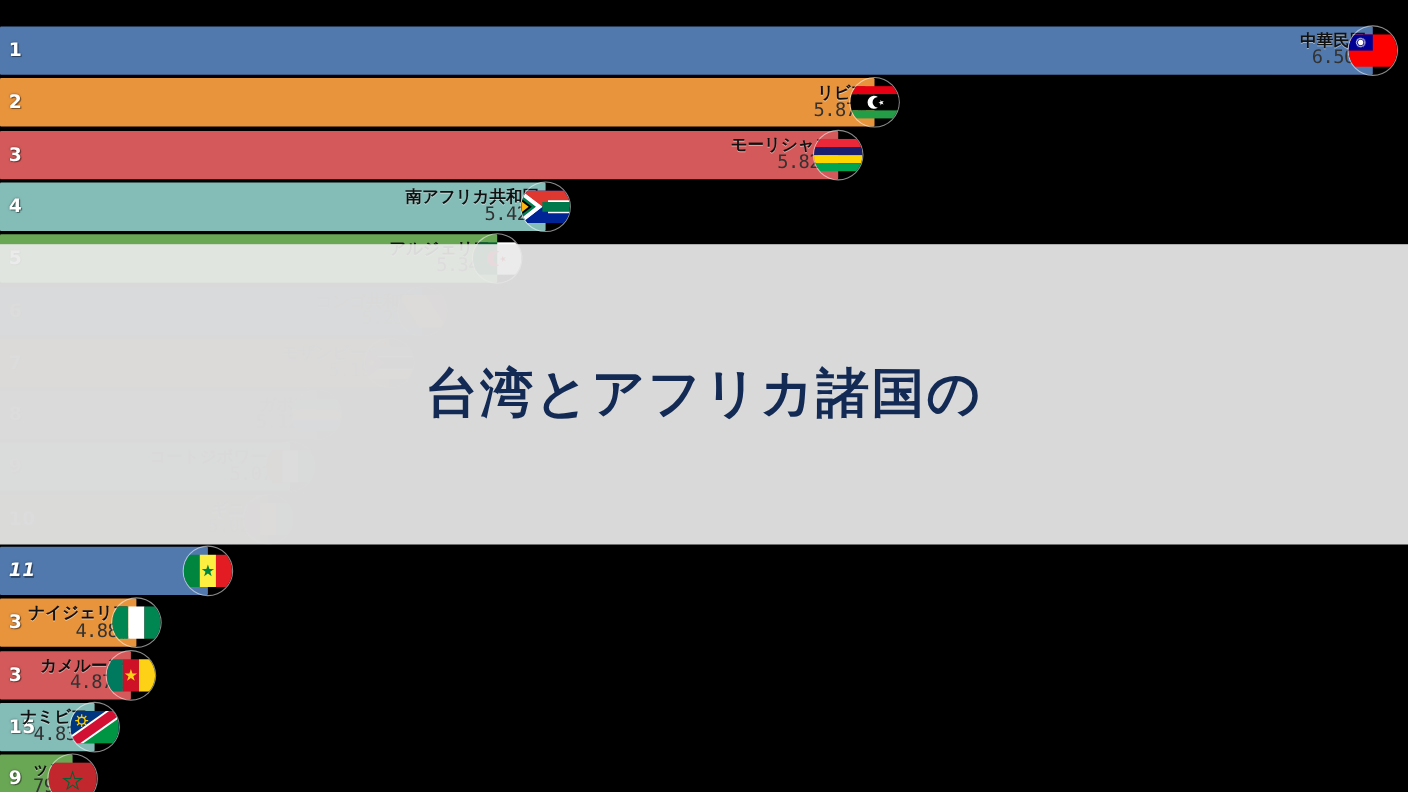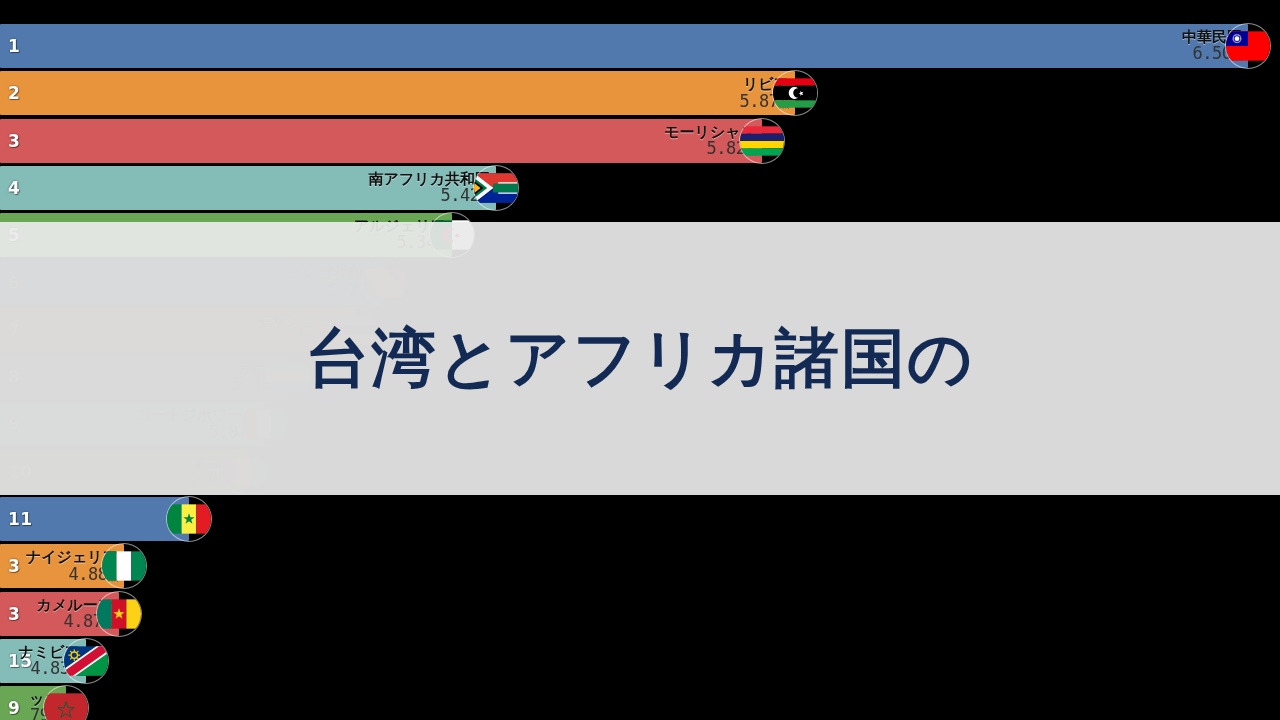--- a/index.html
+++ b/index.html
@@ -33,21 +33,21 @@
         box-shadow:0 0 0 1px rgba(255,255,255,.55);}
   .flag svg{display:block;width:44px;height:44px;}
 
   
   .faded{opacity:.16;}
 
   
   #overlay{position:absolute;left:0;top:222px;width:1280px;height:273px;
            background:rgba(233,233,233,.93);
            display:flex;flex-direction:column;align-items:center;justify-content:center;}
-  #overlay .tline{font-size:64px;font-weight:bold;color:#122a54;
+  #overlay .tline{font-size:48px;font-weight:bold;color:#122a54;
                   line-height:1.18;letter-spacing:2px;text-align:center;}
 
   .lbar{position:absolute;left:0;width:1280px;background:#000;}
   #lb-top{top:0;height:22px;}
 </style>
 </head>
 <body>
 
 <div id="stage">
 
@@ -264,21 +264,21 @@
           <span class="cval">5.02<span class="unit">点</span></span>
         </div>
         <div class="flag" style="left: 222px;">
           <svg viewBox="0 0 60 40">
             <rect width="20" height="40" fill="#ce1126"></rect>
             <rect x="20" width="20" height="40" fill="#fcd116"></rect>
             <rect x="40" width="20" height="40" fill="#009460"></rect>
           </svg>
         </div>
       </div>
-      <div class="row" style="top: 475px; width: 1016px;">
+      <div class="row" style="top: 475px; width: 1016px; font-style: italic;">
         <div class="bar" style="width: 189px; background: rgb(81, 121, 173);"></div>
         <div class="rank">11</div>
         <div class="labelwrap" style="right: 1097px;">
           <span class="cname">セネガル</span>
           <span class="cval">4.97<span class="unit">点</span></span>
         </div>
         <div class="flag" style="left: 167px;">
           <svg viewBox="0 0 60 40">
             <rect width="20" height="40" fill="#00853f"></rect>
             <rect x="20" width="20" height="40" fill="#fdef42"></rect>

